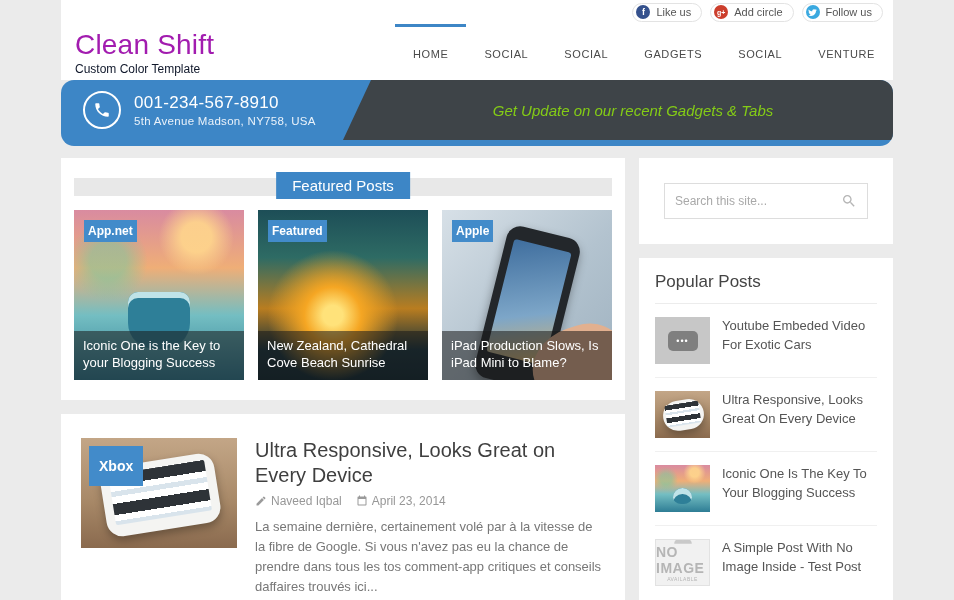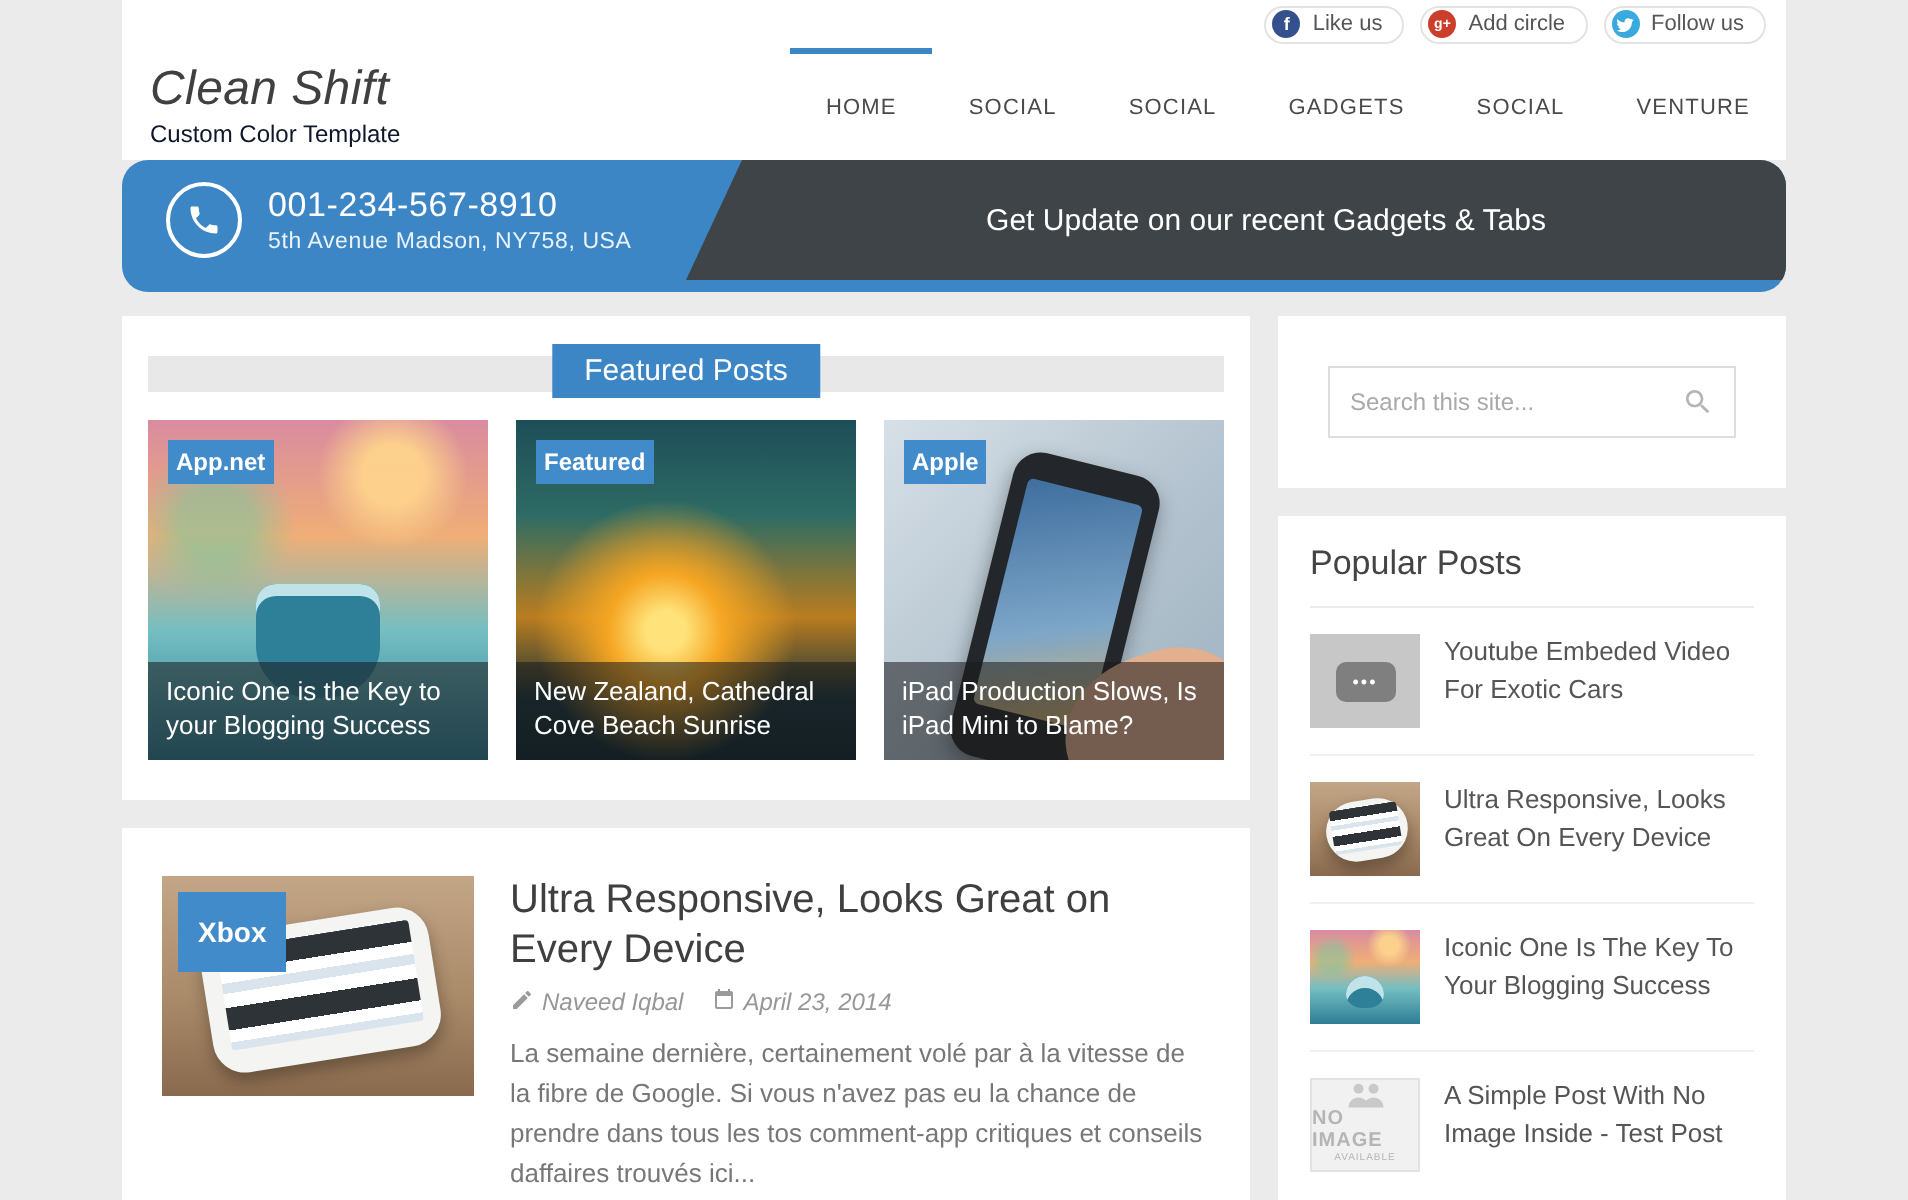--- a/index.html
+++ b/index.html
@@ -12,38 +12,38 @@
     align-items:center; gap:8px; padding:0 10px; }
   .pill { display:flex; align-items:center; gap:6px; background:#fff;
     border:1px solid #e3e3e3; border-radius:11px; height:19px; padding:0 10px 0 3px;
     font-size:11px; color:#555; cursor:pointer; }
   .pill .soc { width:14px; height:14px; border-radius:50%; color:#fff; font-size:9px;
     font-weight:bold; display:flex; align-items:center; justify-content:center; line-height:1; }
 
   
   .header { background:#fff; height:56px; display:flex; justify-content:space-between;
     align-items:center; padding:0 0 0 14px; }
-  .logo-title { font-size:24px; color:#404040; letter-spacing:.2px;font-style:italic; }
+  .logo-title { font-size:28px; color:#a21caf; letter-spacing:.2px; }
   .logo-tag { font-size:12px; color:#0f172a; margin-top:1px; }
   .nav { display:flex; height:100%; }
   .nav-item { display:flex; align-items:center; padding:0 18px; font-size:11px;
     color:#4a4a4a; letter-spacing:.6px; border-top:3px solid transparent; cursor:pointer; }
   .nav-item.active { border-top-color:#3d86c6; }
 
   
   .banner { position:relative; height:66px; background:#3d86c6; overflow:hidden;border-radius:13px; }
   .banner-left { display:flex; align-items:center; gap:13px; padding:0 0 0 22px; height:60px; }
   .phone-circle { width:38px; height:38px; border:2px solid #fff; border-radius:50%;
     display:flex; align-items:center; justify-content:center; flex:0 0 auto; }
   .banner-phone { color:#fff; font-size:17px; letter-spacing:.3px; }
   .banner-addr { color:#eaf2fa; font-size:11.5px; margin-top:2px; letter-spacing:.3px; }
   .banner-dark { position:absolute; top:0; left:282px; right:0; height:60px;
     background:#3e4448; clip-path:polygon(28px 0, 100% 0, 100% 100%, 0 100%);
     display:flex; align-items:center; justify-content:center; }
-  .banner-msg { color:#ffffff; font-size:15px; padding-left:30px; }
+  .banner-msg { color:#84cc16; font-size:15px; font-style:italic; padding-left:30px; }
 
   
   .main { display:flex; gap:14px; margin-top:12px; }
   .col-left { width:564px; }
   .col-right { width:254px; }
   .panel { background:#fff; }
 
   
   .featured-panel { padding:14px 13px 20px; }
   .fp-head { position:relative; height:30px; margin-bottom:8px; }
@@ -84,21 +84,21 @@
   
   .posts-panel { margin-top:14px; padding:24px 20px; }
   .post { display:flex; gap:18px; }
   .post-thumb { position:relative; width:156px; height:110px; flex:0 0 auto;
     overflow:hidden; cursor:pointer; }
   .thumb-label { top:8px; left:8px; font-size:14px; padding:12px 10px; }
   .post-title { font-size:20px; font-weight:normal; color:#3f3f3f; line-height:1.25;
     cursor:pointer; }
   .post-meta { display:flex; align-items:center; gap:14px; margin-top:6px;
     font-size:12px; color:#979797; }
-  .meta-item { display:flex; align-items:flex-start; gap:4px;font-style:italic; }
+  .meta-item { display:flex; align-items:center; gap:4px; }
   .post-excerpt { margin-top:9px; font-size:13px; color:#777; line-height:1.55; }
 
   
   .search-panel { padding:25px; margin-bottom:14px; }
   .search-box { display:flex; align-items:center; border:1px solid #ddd; height:36px;
     padding:0 10px; }
   .search-box input { flex:1; border:none; outline:none; font-size:12px; color:#555;
     font-family:"Liberation Sans", sans-serif; }
   .search-box input::placeholder { color:#a9a9a9; }
   .side-panel { padding:14px 16px 10px; margin-bottom:14px; }
@@ -108,21 +108,21 @@
     cursor:pointer; }
   .pp-item:last-child { border-bottom:none; }
   .pp-thumb { width:55px; height:47px; flex:0 0 auto; position:relative; overflow:hidden; }
   .pp-title { font-size:13px; color:#555; line-height:1.45; }
   .thumb-video { background:#c7c7c7; display:flex; align-items:center; justify-content:center; }
   .video-chip { width:30px; height:20px; background:#7f7f7f; border-radius:5px;
     color:#fff; font-size:9px; letter-spacing:1px; display:flex; align-items:center;
     justify-content:center; }
   .thumb-noimage { background:#f1f1f1; border:1px solid #e2e2e2; display:flex;
     flex-direction:column; align-items:center; justify-content:flex-end; color:#b5b5b5; }
-  .noimg-line1 { font-size:10px; font-weight:bold; letter-spacing:.5px; }
+  .noimg-line1 { font-size:14px; font-weight:bold; letter-spacing:.5px; }
   .noimg-line2 { font-size:5px; letter-spacing:.5px; margin-bottom:3px; }
 
   .icon { display:inline-flex; flex:0 0 auto; }
 </style>
 </head>
 <body>
 
 <div class="container">
 
   <div class="topbar">

